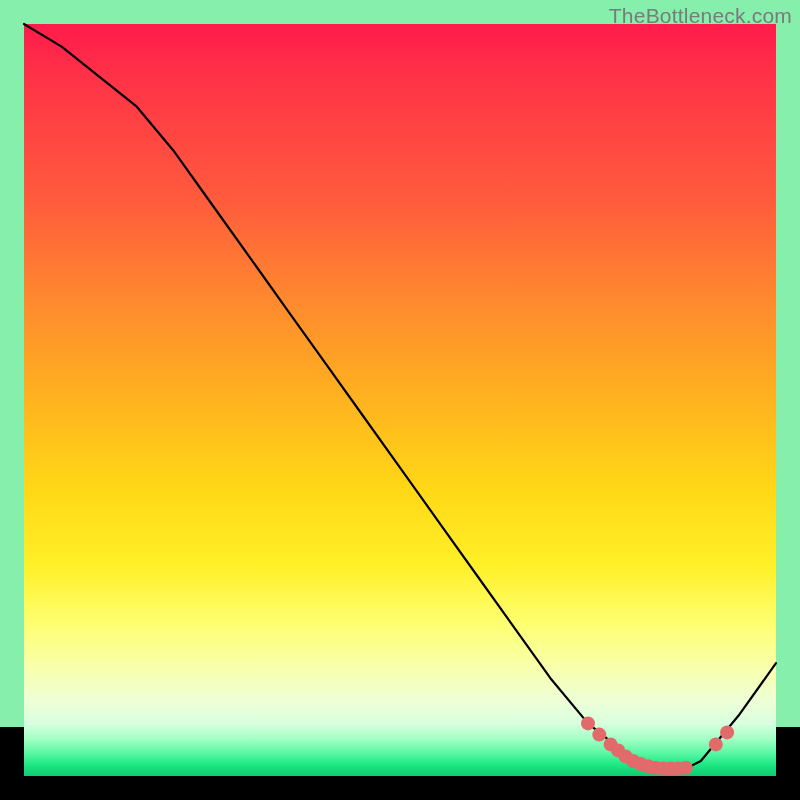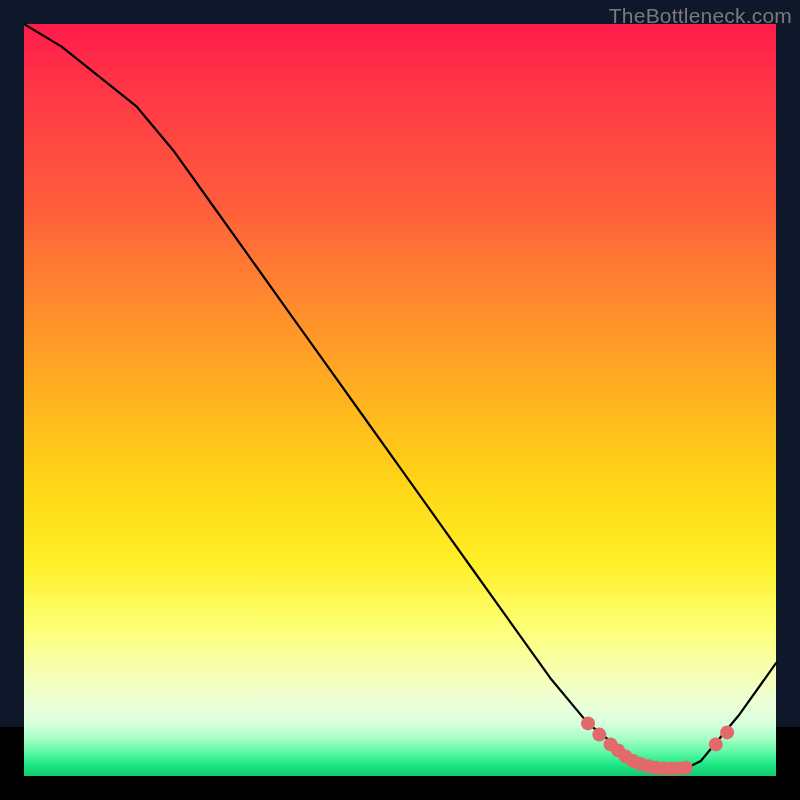--- a/index.html
+++ b/index.html
@@ -8,21 +8,21 @@
     width: 800px;
     height: 800px;
     background: #000;
     overflow: hidden;
     font-family: Arial, Helvetica, sans-serif;
   }
   .frame {
     position: relative;
     width: 800px;
     height: 727px;
-    background: #0f172a;
+    background: #86efac;
   }
   .plot {
     position: absolute;
     left: 24px;
     top: 24px;
     width: 752px;
     height: 752px;
     
     background: linear-gradient(
       to bottom,

